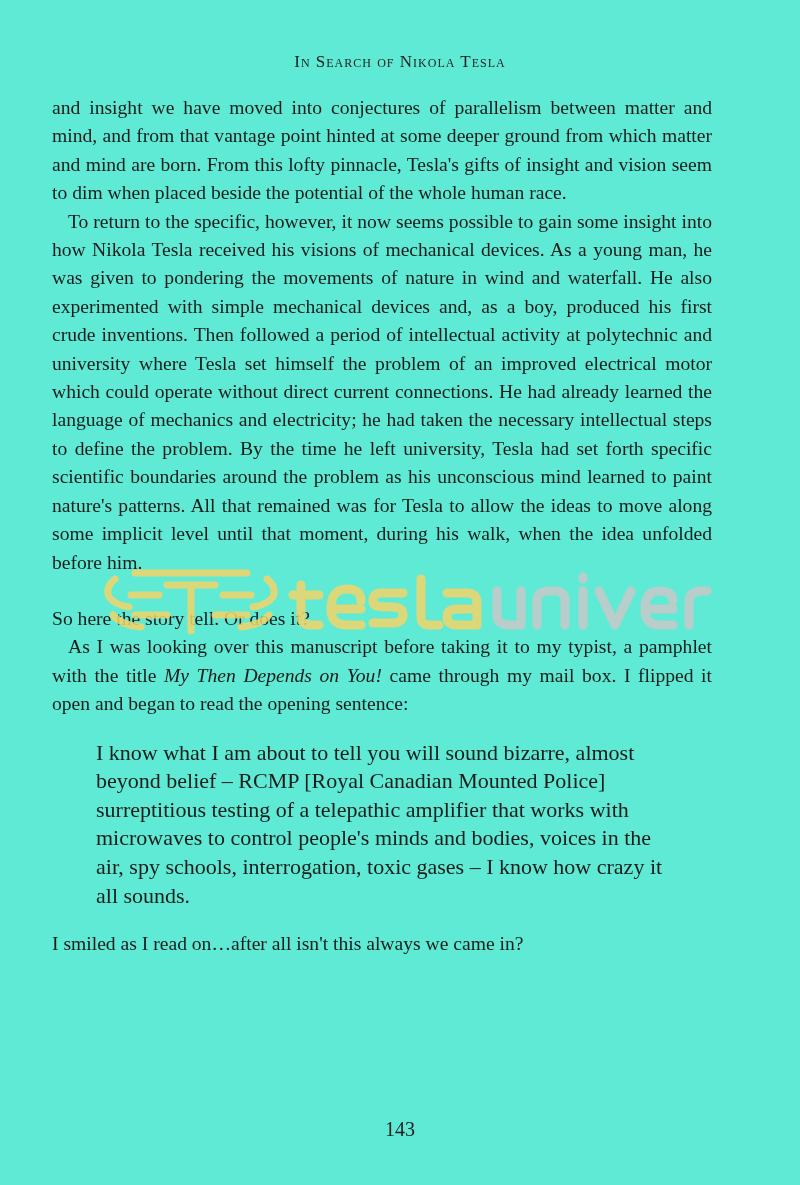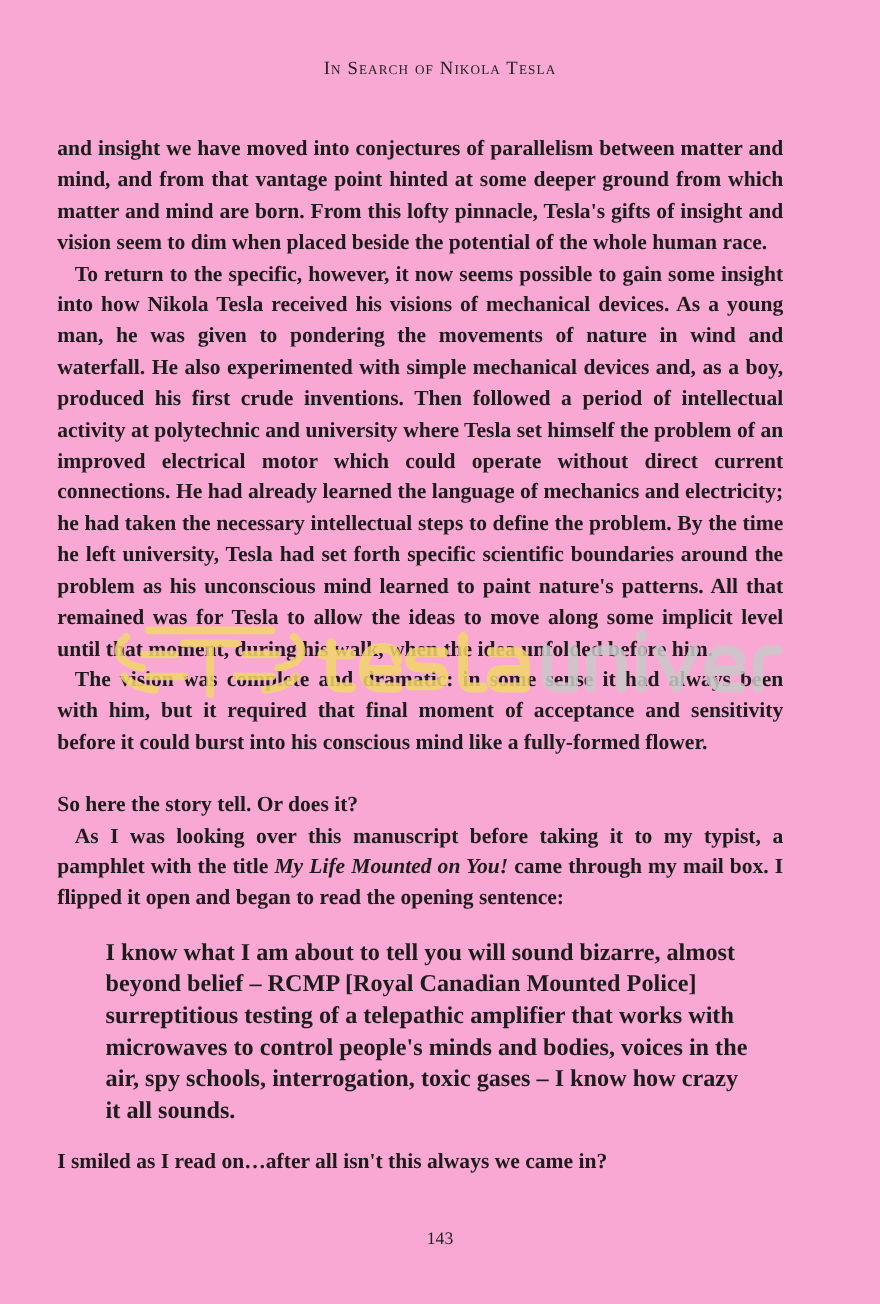--- a/index.html
+++ b/index.html
@@ -1,63 +1,61 @@
 <!DOCTYPE html>
 <html><head>
 <meta charset="utf-8">
 <style>
   html, body { margin: 0; padding: 0; background: #ffffff; }
   body { width: 800px; height: 1185px; position: relative; overflow: hidden; }
   .page {
     position: absolute; left: 0; top: 0; width: 800px; height: 1185px;
-    background: #f9a8d4; color: #1a1a1a;
+    background: #5eead4; color: #1a1a1a;
     font-family: "Liberation Serif", "DejaVu Serif", serif;
   }
   .running-head {
     position: absolute; top: 52px; left: 0; width: 800px; text-align: center;
     font-size: 17px; letter-spacing: 1px; font-variant: small-caps;
     color: #222;
   }
   .body-text {
-    position: absolute; left: 52px; top: 122px; width: 660px;
+    position: absolute; left: 52px; top: 94px; width: 660px;
     font-size: 19.6px; line-height: 28.4px; text-align: justify;
     color: #1c1c1c;
-    font-weight: bold;
   }
   .body-text p { margin: 0; text-indent: 16px; }
   .body-text p.noindent { text-indent: 0; }
   .body-text p.gap-before { margin-top: 28px; }
   .blockquote {
     margin: 20px 28px 0 44px !important; text-indent: 0 !important;
     font-size: 22px; line-height: 28.6px; text-align: left;
   }
   .after-quote { margin-top: 20px !important; }
   em { font-style: italic; }
   .folio {
     position: absolute; top: 1118px; left: 0; width: 800px; text-align: center;
-    font-size: 16px; color: #222;
+    font-size: 20px; color: #222;
   }
   .watermark {
     position: absolute; left: 95px; top: 565px; width: 620px; height: 72px;
     pointer-events: none;
   }
 </style>
 </head>
 <body>
 
 <div class="page">
 
   <div class="running-head">In Search of Nikola Tesla</div>
 
   <div class="body-text">
     <p class="noindent">and insight we have moved into conjectures of parallelism between matter and mind, and from that vantage point hinted at some deeper ground from which matter and mind are born. From this lofty pinnacle, Tesla's gifts of insight and vision seem to dim when placed beside the potential of the whole human race.</p>
     <p>To return to the specific, however, it now seems possible to gain some insight into how Nikola Tesla received his visions of mechanical devices. As a young man, he was given to pondering the movements of nature in wind and waterfall. He also experimented with simple mechanical devices and, as a boy, produced his first crude inventions. Then followed a period of intellectual activity at polytechnic and university where Tesla set himself the problem of an improved electrical motor which could operate without direct current connections. He had already learned the language of mechanics and electricity; he had taken the necessary intellectual steps to define the problem. By the time he left university, Tesla had set forth specific scientific boundaries around the problem as his unconscious mind learned to paint nature's patterns. All that remained was for Tesla to allow the ideas to move along some implicit level until that moment, during his walk, when the idea unfolded before him.</p>
-    <p>The vision was complete and dramatic: in some sense it had always been with him, but it required that final moment of acceptance and sensitivity before it could burst into his conscious mind like a fully-formed flower.</p>
     <p class="noindent gap-before">So here the story tell. Or does it?</p>
-    <p><span>As I was looking over this manuscript before taking it to my typist, a pamphlet with the title </span><em>My Life Mounted on You!</em><span> came through my mail box. I flipped it open and began to read the opening sentence:</span></p>
+    <p><span>As I was looking over this manuscript before taking it to my typist, a pamphlet with the title </span><em>My Then Depends on You!</em><span> came through my mail box. I flipped it open and began to read the opening sentence:</span></p>
     <p class="blockquote">I know what I am about to tell you will sound bizarre, almost beyond belief – RCMP [Royal Canadian Mounted Police] surreptitious testing of a telepathic amplifier that works with microwaves to control people's minds and bodies, voices in the air, spy schools, interrogation, toxic gases – I know how crazy it all sounds.</p>
     <p class="noindent after-quote">I smiled as I read on…after all isn't this always we came in?</p>
   </div>
 
   <svg class="watermark" viewBox="0 0 620 72" xmlns="http://www.w3.org/2000/svg" opacity="0.85">
     <g fill="none" stroke="#f3d66b" stroke-width="7" stroke-linecap="round" stroke-linejoin="round">
       <path d="M20 14 Q10 22 14 32 Q20 40 34 42"></path>
       <path d="M18 50 Q26 60 46 62"></path>
       <path d="M172 14 Q182 22 178 32 Q172 40 158 42"></path>
       <path d="M174 50 Q166 60 146 62"></path>

